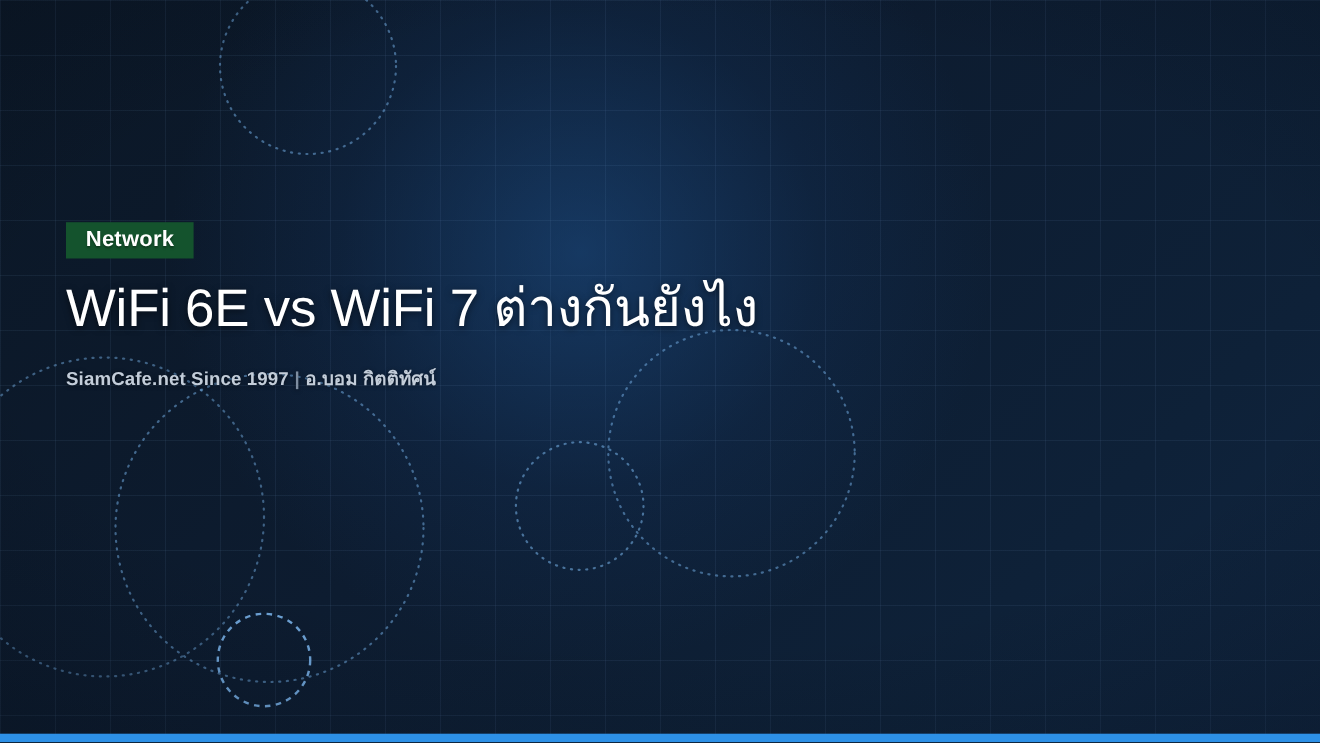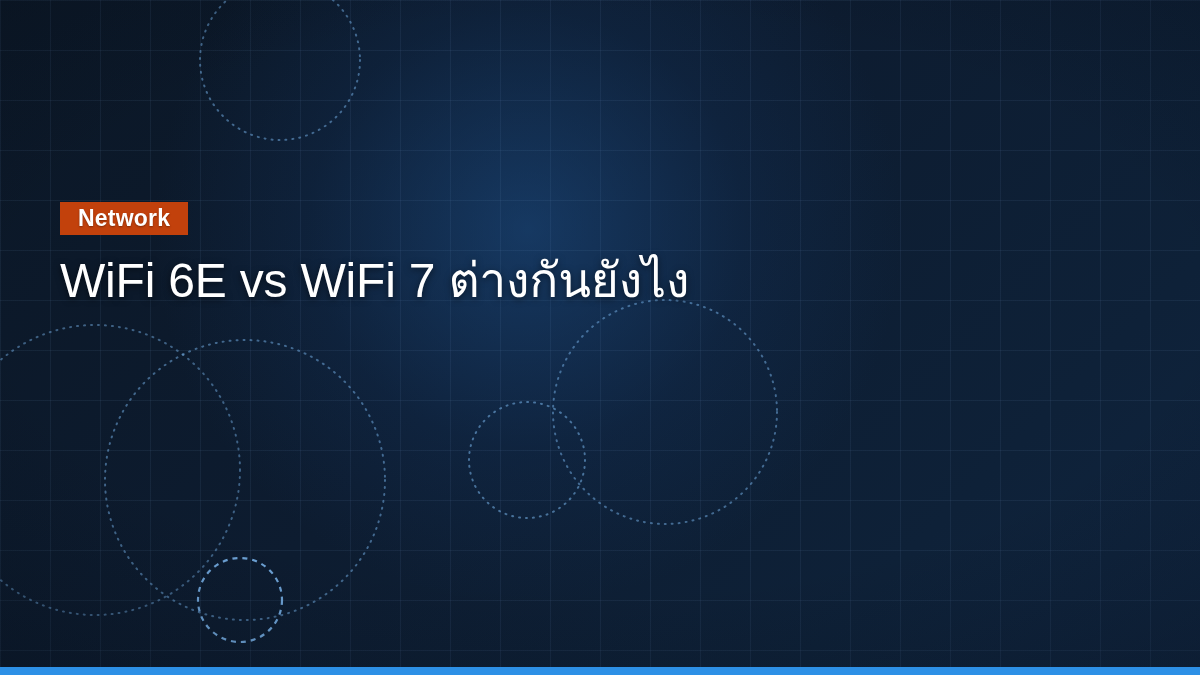--- a/index.html
+++ b/index.html
@@ -50,23 +50,23 @@
     left:60px; top:0;
     width:1100px; height:675px;
   }
 
   .badge {
     position:absolute;
     left:0; top:202px;
     height:33px;
     padding:0 18px;
     display:flex; align-items:center; justify-content:center;
-    background:#c2410c;
+    background:#14532d;
     color:#ffffff;
-    font-size:23px;
+    font-size:20px;
     font-weight:bold;
     letter-spacing:0.2px;
     text-shadow:0 1px 2px rgba(0,0,0,0.35);
     white-space:nowrap;
   }
 
   .title {
     position:absolute;
     left:0; top:255px;
     width:1060px;
@@ -122,18 +122,21 @@
   </div>
 
   <div class="bg-vignette"></div>
 
   <div class="content">
 
     <div class="badge">Network</div>
 
     <h1 class="title">WiFi 6E vs WiFi 7 ต่างกันยังไง</h1>
 
+    <div class="subtitle">
+      <span>SiamCafe.net Since 1997</span><span class="sep">|</span><span>อ.บอม กิตติทัศน์</span>
+    </div>
 
   </div>
 
   <div class="accent-bar"></div>
 
 </div>
 
 </body></html>

